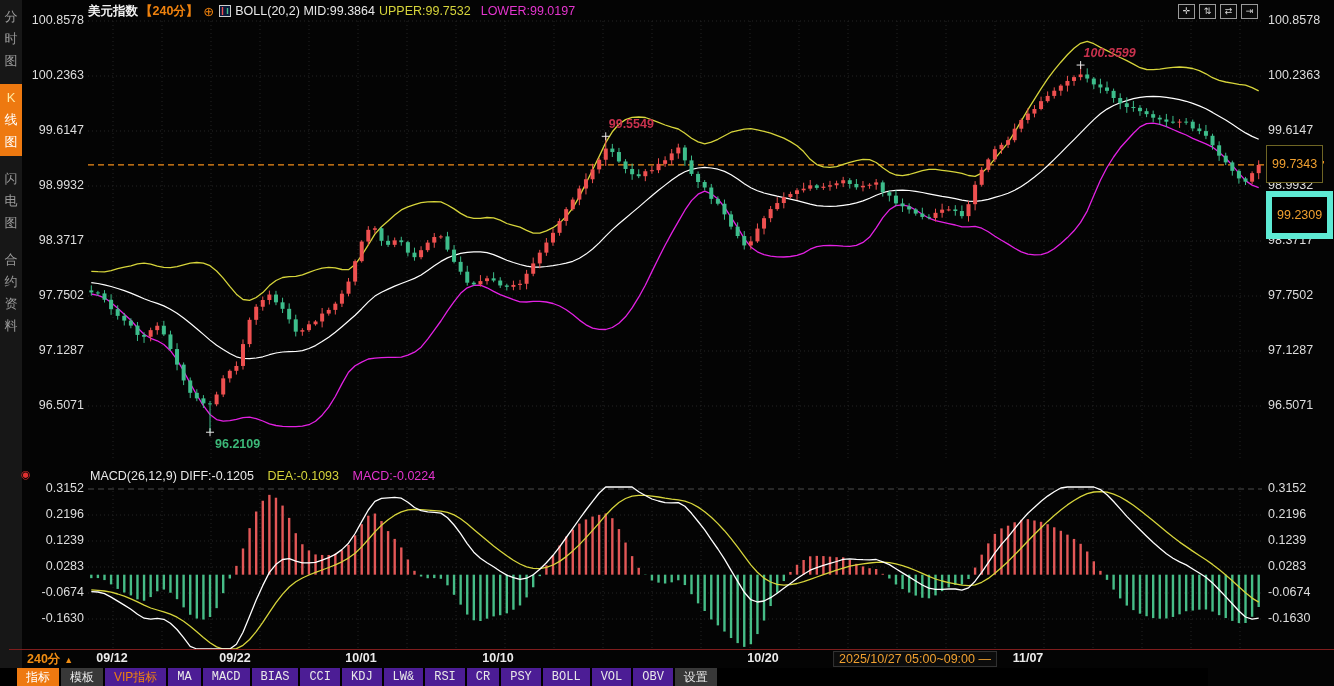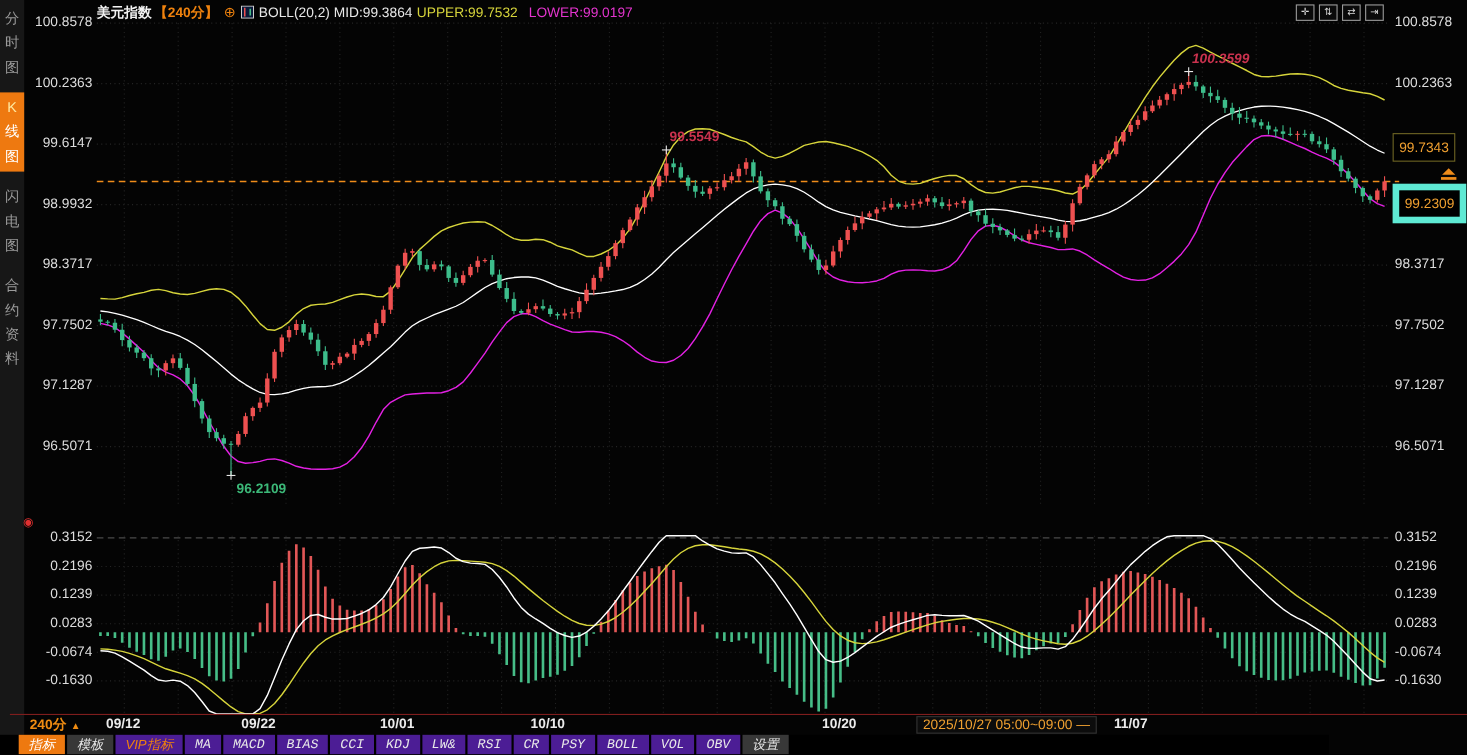--- a/index.html
+++ b/index.html
@@ -27,39 +27,39 @@
   
   #win-controls{position:absolute;right:76px;top:4px;display:flex;gap:4px;}
   .wc{width:15px;height:13px;border:1px solid #9a9a9a;color:#d8d8d8;font-size:9px;line-height:13px;
       text-align:center;cursor:pointer;background:#0a0a0a;}
   
   .ylab{position:absolute;font-size:12.5px;color:#dedede;}
   .ylab.left{left:26px;width:58px;text-align:right;}
   .ylab.right{left:1268px;text-align:left;}
   
   .tag{position:absolute;left:1266px;background:#000;color:#f0a030;font-size:12.5px;
-       padding:5px 5px;white-space:nowrap;}
+       padding:11px 5px;white-space:nowrap;margin-top:24px;}
   #tag-band{border:1px solid #6e6524;top:121px;}
   #tag-last{border:6px solid #5eead4;top:167px;}
   
   .ann{position:absolute;font-size:12.5px;font-weight:700;white-space:nowrap;}
   
   #macd-header{position:absolute;left:90px;top:469px;font-size:12.5px;color:#e8e8e8;white-space:nowrap;}
   #macd-header .dea{color:#d6d43b;margin-left:10px;}
   #macd-header .mac{color:#e535cf;margin-left:10px;}
   #macd-icon{position:absolute;left:21px;top:468px;color:#e03030;font-size:11px;}
   
   #xaxis{position:absolute;left:9px;top:649px;width:1334px;height:18px;border-top:1px solid #7f1d1d;}
   #period-sel{position:absolute;left:18px;top:1px;color:#ef8c12;font-weight:700;font-size:12.5px;cursor:pointer;}
   #period-sel .tri{font-size:9px;margin-left:4px;}
   .xlab{position:absolute;top:1px;transform:translateX(-50%);color:#ebebeb;font-weight:700;font-size:12.5px;white-space:nowrap;}
   .xlab.hl{color:#f0a030;background:#0c0c0c;border:1px solid #333;padding:0 5px;font-weight:400;}
   
   #toolbar{position:absolute;left:0;top:668px;width:1208px;height:18px;background:#000;
-           display:flex;align-items:stretch;padding-left:17px;box-sizing:border-box;gap:2px;font-style:italic;}
+           display:flex;align-items:stretch;padding-left:17px;box-sizing:border-box;gap:2px;}
   .tb{display:flex;align-items:center;padding:0 9px;font-size:12px;color:#e8e8e8;background:#4c1d95;
       cursor:pointer;font-family:"Liberation Mono","DejaVu Sans Mono",monospace;white-space:nowrap;}
   .tb.cjk{font-family:"Liberation Sans","DejaVu Sans",sans-serif;}
   .tb.selected{background:#ee7910;color:#fff;}
   .tb.raised{background:#383838;}
   .tb.vip{color:#ef820e;}
   
   #watermark{position:absolute;left:1202px;top:628px;font-size:33px;color:#e2e2e2;letter-spacing:1px;
              text-shadow:1px 1px 0 #3a2a1a;}
 </style>
@@ -772,20 +772,27 @@
       <div class="ylab left" style="top: 585px;">-0.0674</div>
       <div class="ylab right" style="top: 585px;">-0.0674</div>
       <div class="ylab left" style="top: 611px;">-0.1630</div>
       <div class="ylab right" style="top: 611px;">-0.1630</div>
     </div>
 
   <div class="tag" id="tag-band">99.7343</div>
   <div class="tag" id="tag-last">99.2309</div>
 
   <div id="macd-icon">◉</div>
+  <div id="macd-header">
+    <span>MACD(26,12,9)</span>
+    <span> </span>
+    <span>DIFF:-0.1205</span>
+    <span class="dea">DEA:-0.1093</span>
+    <span class="mac">MACD:-0.0224</span>
+  </div>
 
   <div id="xaxis">
     <div id="period-sel">
       <span>240分</span><span class="tri">▲</span>
     </div>
   <div class="xlab" style="left: 103px;">09/12</div>
       <div class="xlab" style="left: 226px;">09/22</div>
       <div class="xlab" style="left: 352px;">10/01</div>
       <div class="xlab" style="left: 489px;">10/10</div>
       <div class="xlab" style="left: 754px;">10/20</div>

